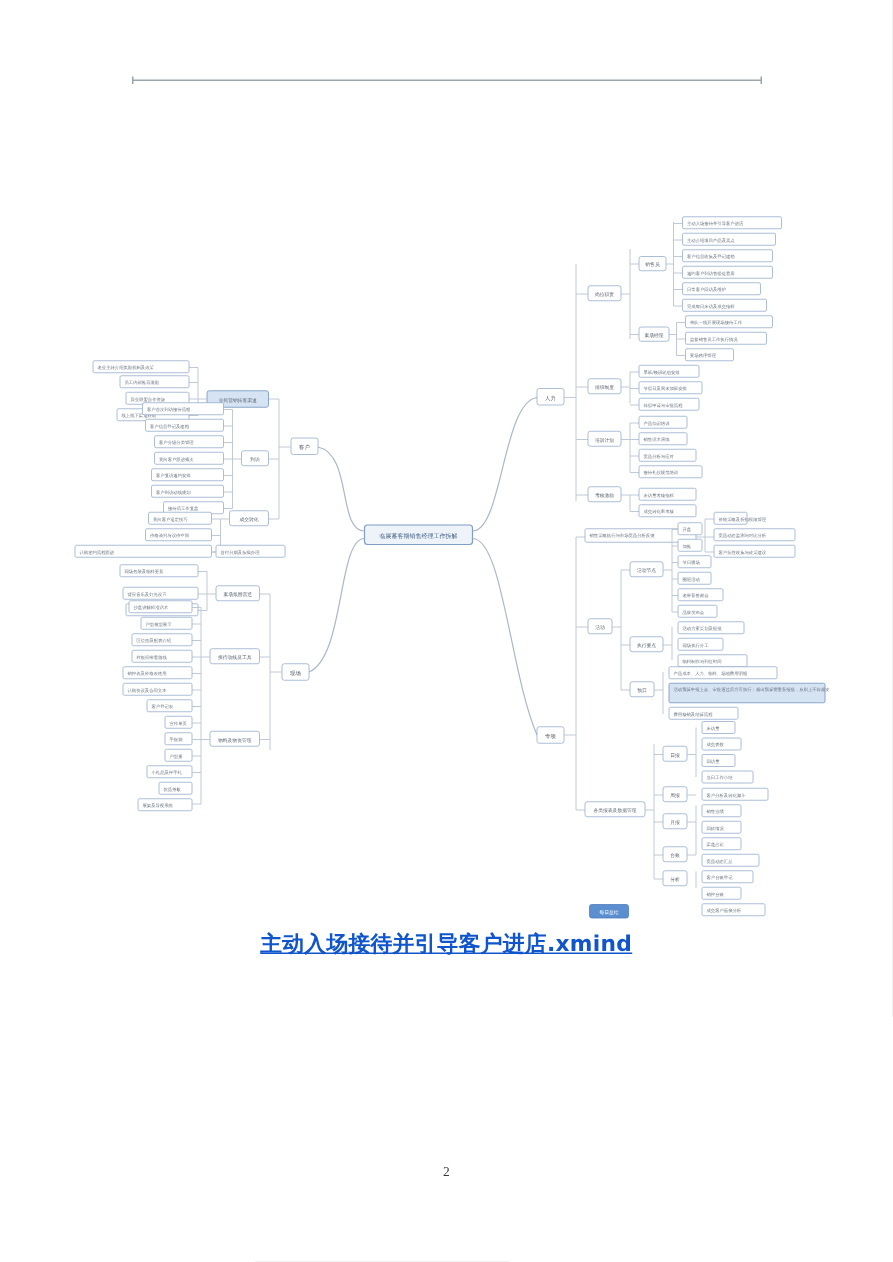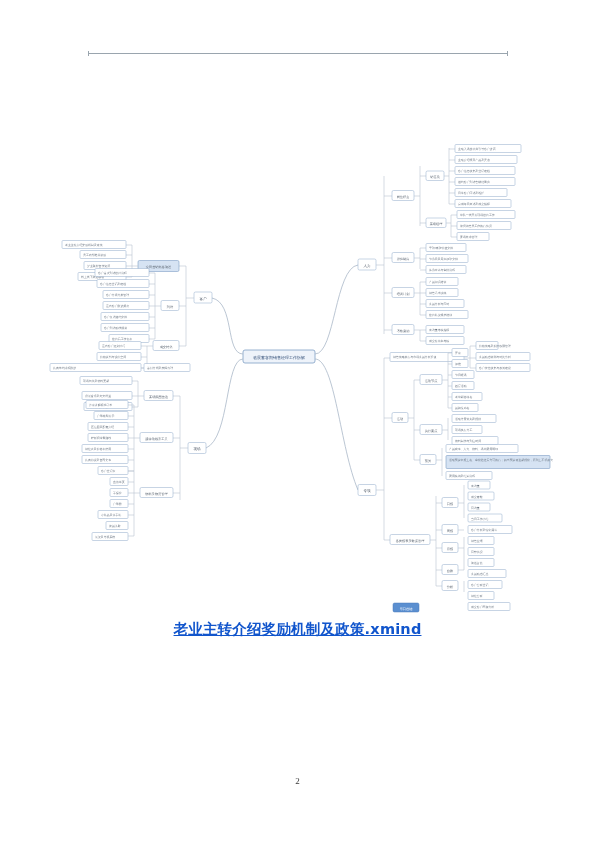--- a/index.html
+++ b/index.html
@@ -496,17 +496,17 @@
         <text class="t" x="431" y="490">成交客户画像分析</text>
       </g>
 
       <g>
         <rect class="bxb" x="353" y="485" width="26" height="9" rx="1.5"></rect>
         <text class="tb" x="366" y="491.5" text-anchor="middle">每日总结</text>
       </g>
     </svg>
   </div>
 
-  <div class="caption">老业主转介绍奖励机制及政策.xmind</div>
+  <div class="caption">主动入场接待并引导客户进店.xmind</div>
 
   <div class="page-number">2</div>
 
 </div>
 
 </body></html>

